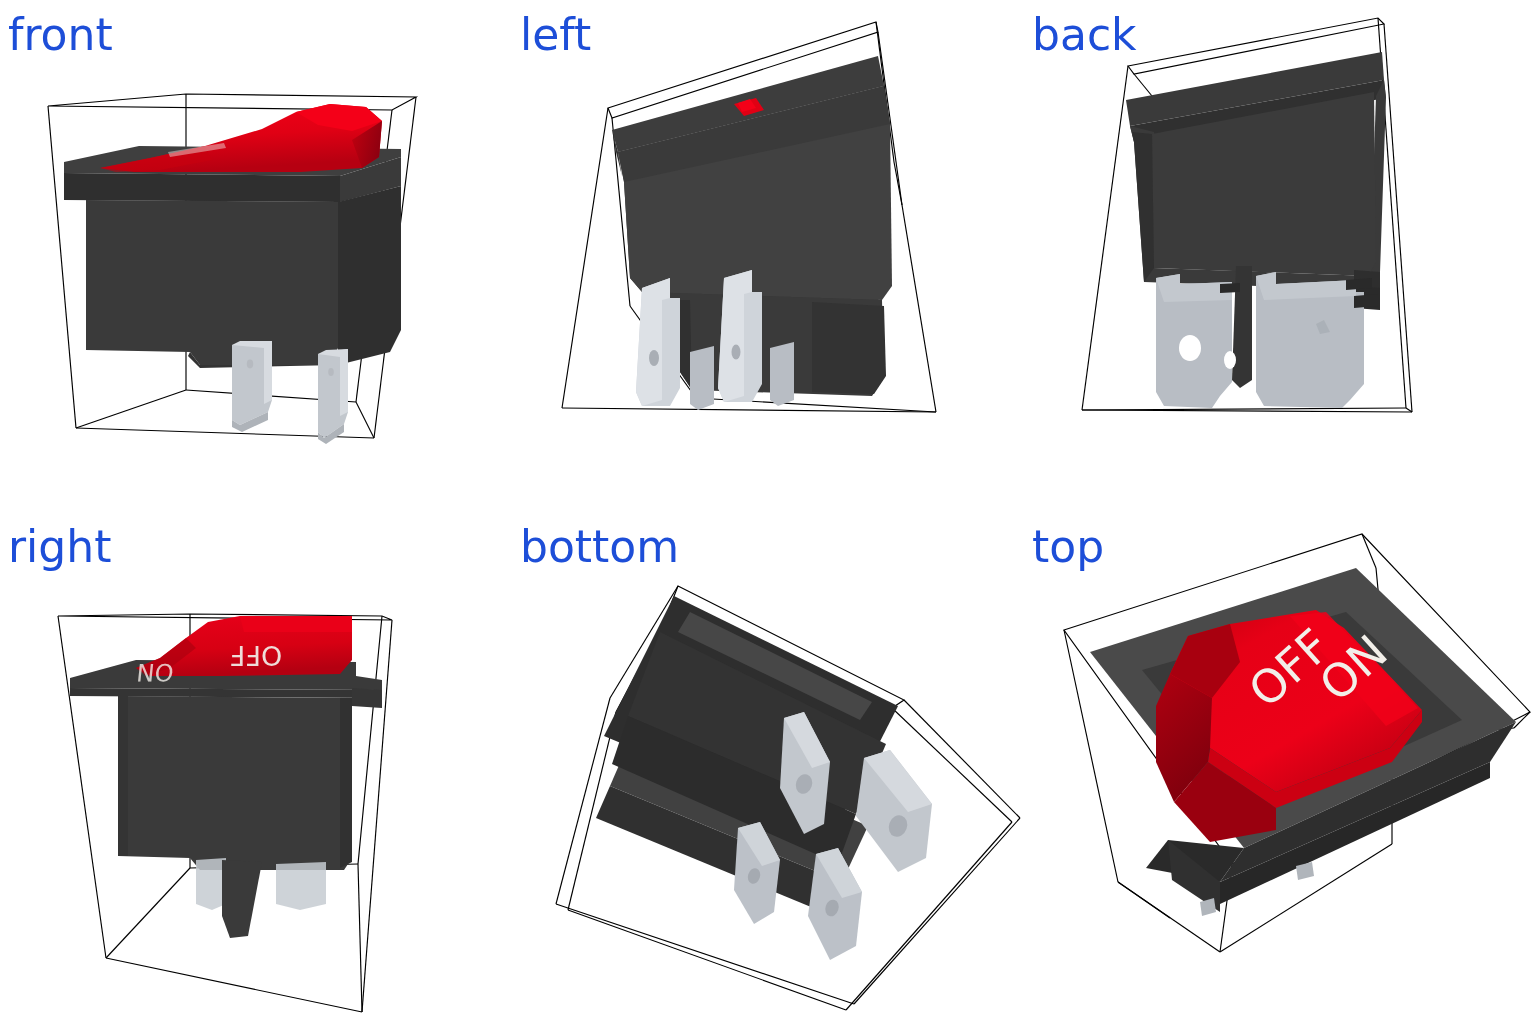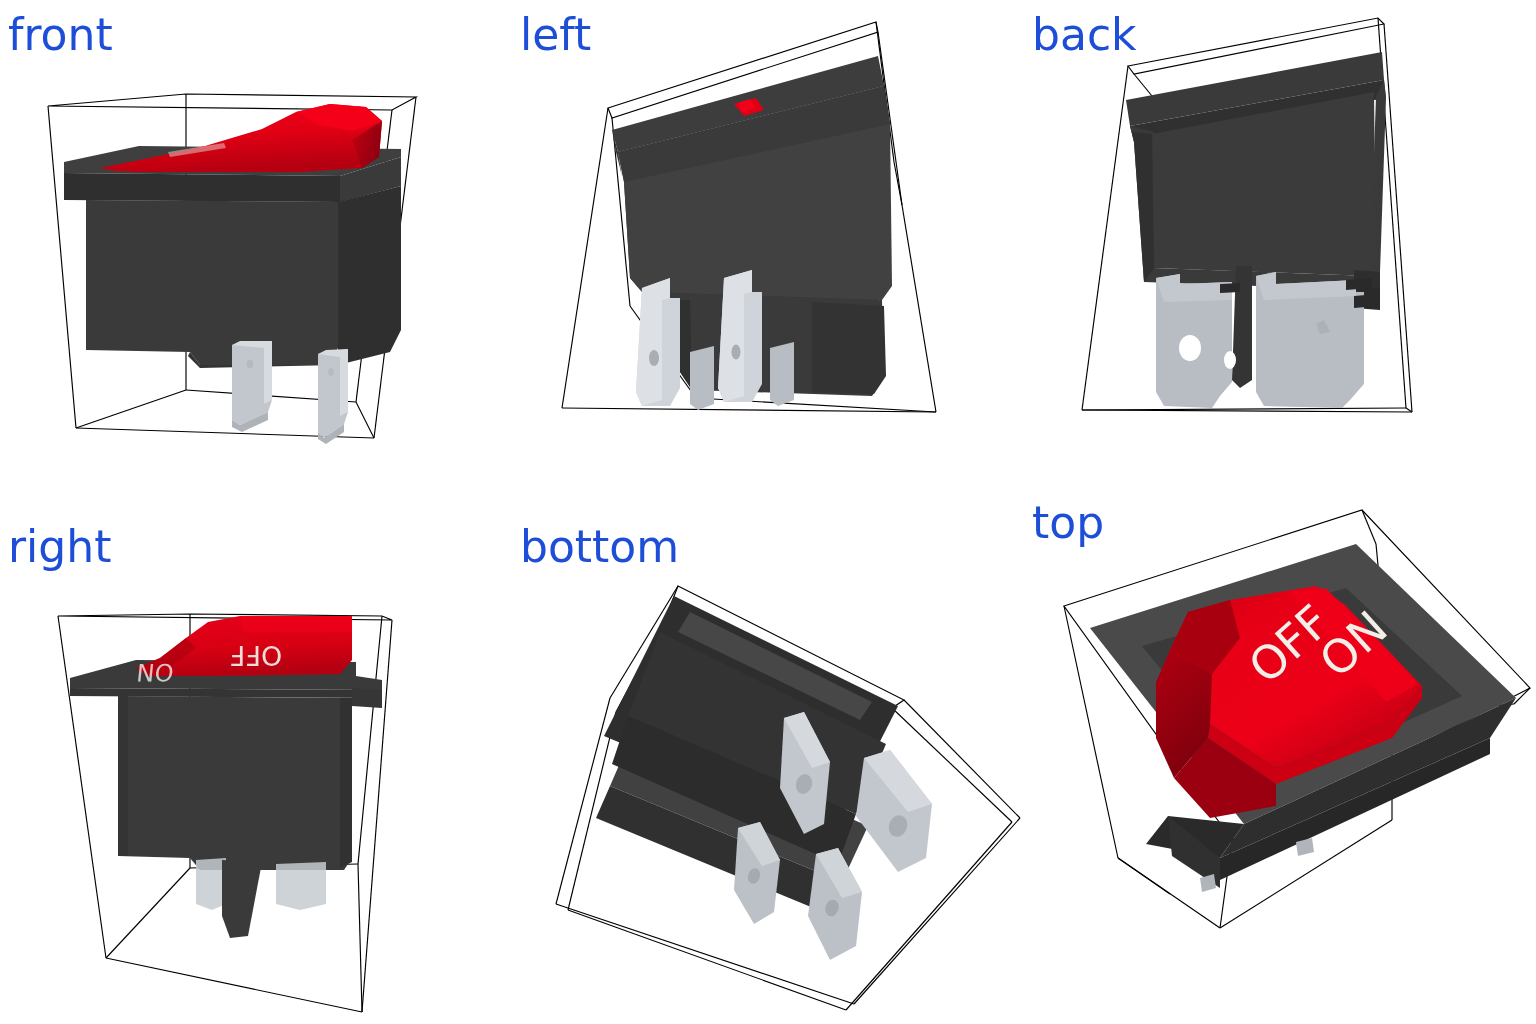--- a/index.html
+++ b/index.html
@@ -46,21 +46,21 @@
     width: 512px;
     height: 512px;
     display: block;
   }
   
   .p-front  { left: 0px;    top: 0px; }
   .p-back   { left: 512px;  top: 0px; }
   .p-left   { left: 1024px; top: 0px; }
   .p-right  { left: 0px;    top: 512px; text-align: right; }
   .p-bottom { left: 512px;  top: 512px; }
-  .p-top    { left: 1024px; top: 488px; }
+  .p-top    { left: 1024px; top: 512px; }
 
   .bbox-line {
     fill: none;
     stroke: #000000;
     stroke-width: 1.15;
     stroke-linejoin: miter;
     stroke-linecap: butt;
     vector-effect: non-scaling-stroke;
   }
   .rocker-text {

